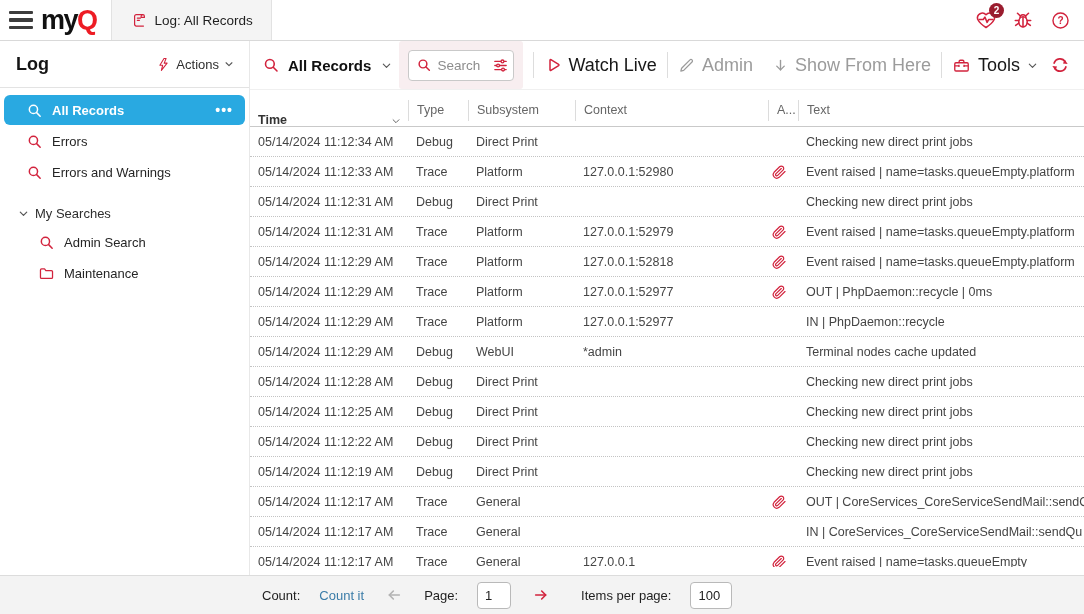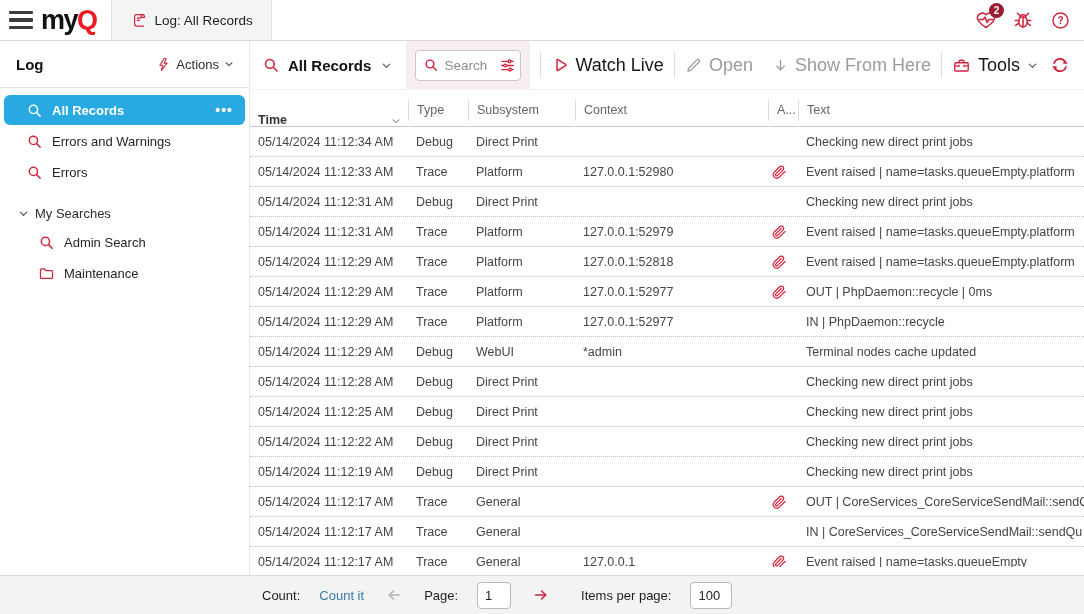--- a/index.html
+++ b/index.html
@@ -17,21 +17,21 @@
   .topbar-icons { margin-left:auto; display:flex; align-items:center; gap:15px; padding-right:13px; }
   .tb-icon { position:relative; width:22px; height:22px; display:flex; align-items:center; justify-content:center; cursor:pointer; }
   .badge { position:absolute; top:-6px; right:-7px; min-width:15px; height:15px; border-radius:8px; background:#9a1c2e; color:#fff; font-size:10px; font-weight:700; display:flex; align-items:center; justify-content:center; padding:0 3px; }
 
   
   .body { flex:1 1 auto; display:flex; min-height:0; }
 
   
   .sidebar { width:250px; flex:0 0 auto; border-right:1px solid #e8e8e8; display:flex; flex-direction:column; background:#fff; }
   .side-header { height:47px; flex:0 0 auto; display:flex; align-items:center; justify-content:space-between; padding:0 15px 0 16px; border-bottom:1px solid #e3e3e3; }
-  .side-title { font-size:15px; font-weight:700; color:#141414; }
+  .side-title { font-size:18px; font-weight:700; color:#141414; }
   .actions-btn { display:flex; align-items:center; gap:5px; font-size:13px; color:#2e2e2e; cursor:pointer; }
   .side-list { padding-top:7px; }
   .side-item { height:30px; margin:0 4px 1px 4px; border-radius:6px; display:flex; align-items:center; gap:9px; padding-left:22px; font-size:13px; color:#252525; cursor:pointer; }
   .side-item.selected { background:#29a9e1; color:#fff; font-weight:700; }
   .side-item .dots { margin-left:auto; margin-right:12px; color:#fff; font-size:14px; font-weight:700; letter-spacing:1px; line-height:0; cursor:pointer; }
   .group-header { margin-top:12px; height:28px; display:flex; align-items:center; gap:6px; padding-left:18px; font-size:13px; color:#2e2e2e; cursor:pointer; }
   .group-items .side-item { padding-left:34px; }
 
   
   .main { flex:1 1 auto; min-width:0; display:flex; flex-direction:column; background:#fff; }
@@ -140,30 +140,30 @@
           <span>All Records</span>
           <span class="dots">•••</span>
         </div>
         <div class="side-item">
           <span>
             <svg width="17" height="17" viewBox="0 0 24 24" fill="none" stroke="#d2233d" stroke-width="2.1" stroke-linecap="round">
                 <circle cx="10.5" cy="10.5" r="5.8"></circle>
                 <line x1="15" y1="15" x2="20" y2="20"></line>
               </svg>
           </span>
-          <span>Errors and Warnings</span>
+          <span>Errors</span>
         </div>
         <div class="side-item">
           <span>
             <svg width="17" height="17" viewBox="0 0 24 24" fill="none" stroke="#d2233d" stroke-width="2.1" stroke-linecap="round">
                 <circle cx="10.5" cy="10.5" r="5.8"></circle>
                 <line x1="15" y1="15" x2="20" y2="20"></line>
               </svg>
           </span>
-          <span>Errors</span>
+          <span>Errors and Warnings</span>
         </div>
 
         <div class="group-header">
           <svg width="11" height="11" viewBox="0 0 24 24" fill="none" stroke="#555" stroke-width="2.6" stroke-linecap="round" stroke-linejoin="round">
               <polyline points="5,9 12,16 19,9"></polyline>
             </svg>
           <span>My Searches</span>
         </div>
         <div class="group-items">
           <div class="side-item">
@@ -237,21 +237,21 @@
         </div>
 
         <div class="tb-sep"></div>
 
         <div class="tb-btn disabled">
           <span>
             <svg width="17" height="17" viewBox="0 0 24 24" fill="none" stroke="#9b9b9b" stroke-width="1.8" stroke-linecap="round" stroke-linejoin="round">
                 <path d="M4 20l1.1-4.1L16.9 4.1a2 2 0 0 1 2.9 2.9L8 18.9 4 20z"></path>
               </svg>
           </span>
-          <span>Open</span>
+          <span>Admin</span>
         </div>
 
         <div class="tb-btn disabled" style="margin-left:20px;">
           <span>
             <svg width="15" height="15" viewBox="0 0 24 24" fill="none" stroke="#9b9b9b" stroke-width="2.2" stroke-linecap="round" stroke-linejoin="round">
                 <line x1="12" y1="4" x2="12" y2="19"></line>
                 <polyline points="6,13 12,19 18,13"></polyline>
               </svg>
           </span>
           <span>Show From Here</span>

